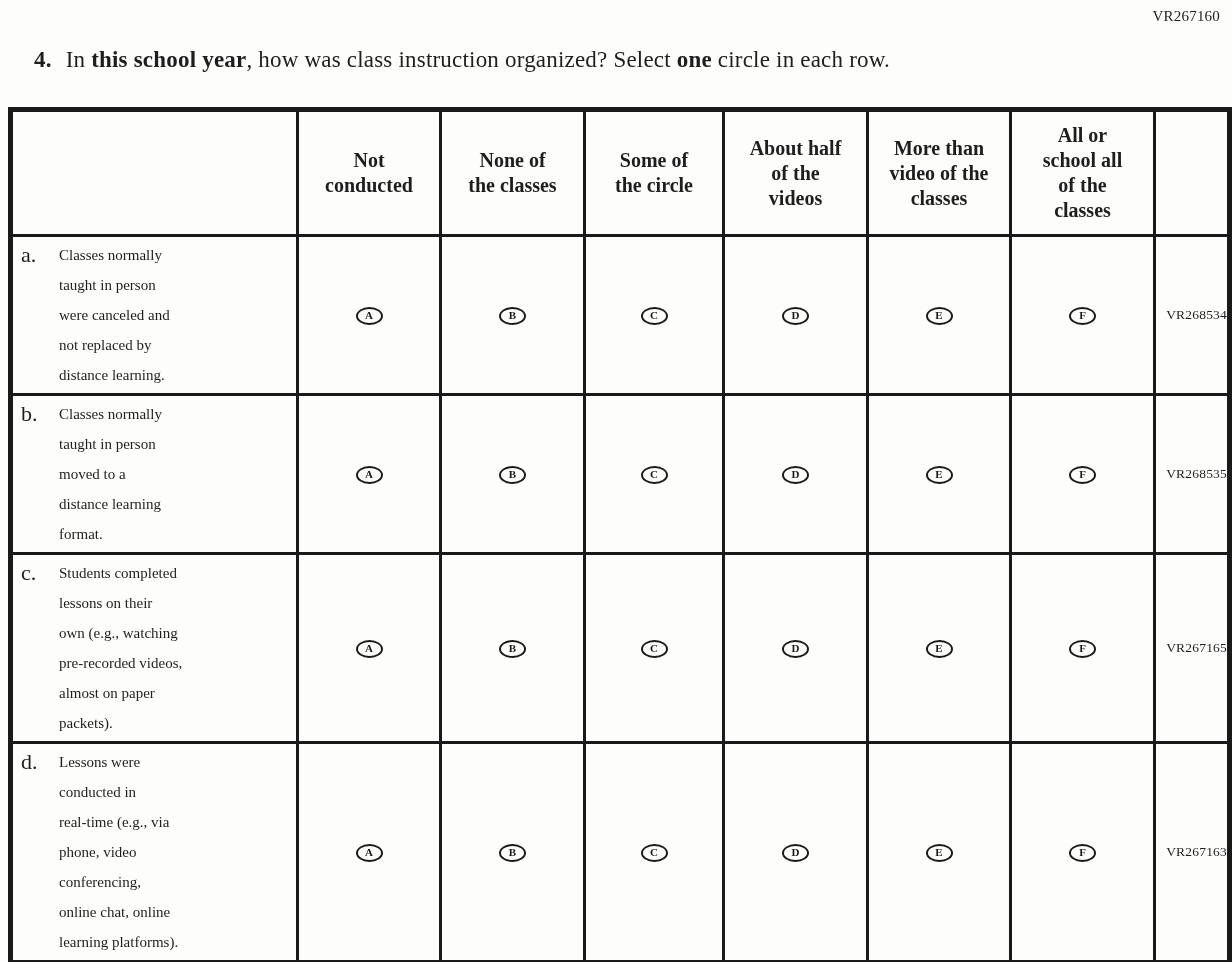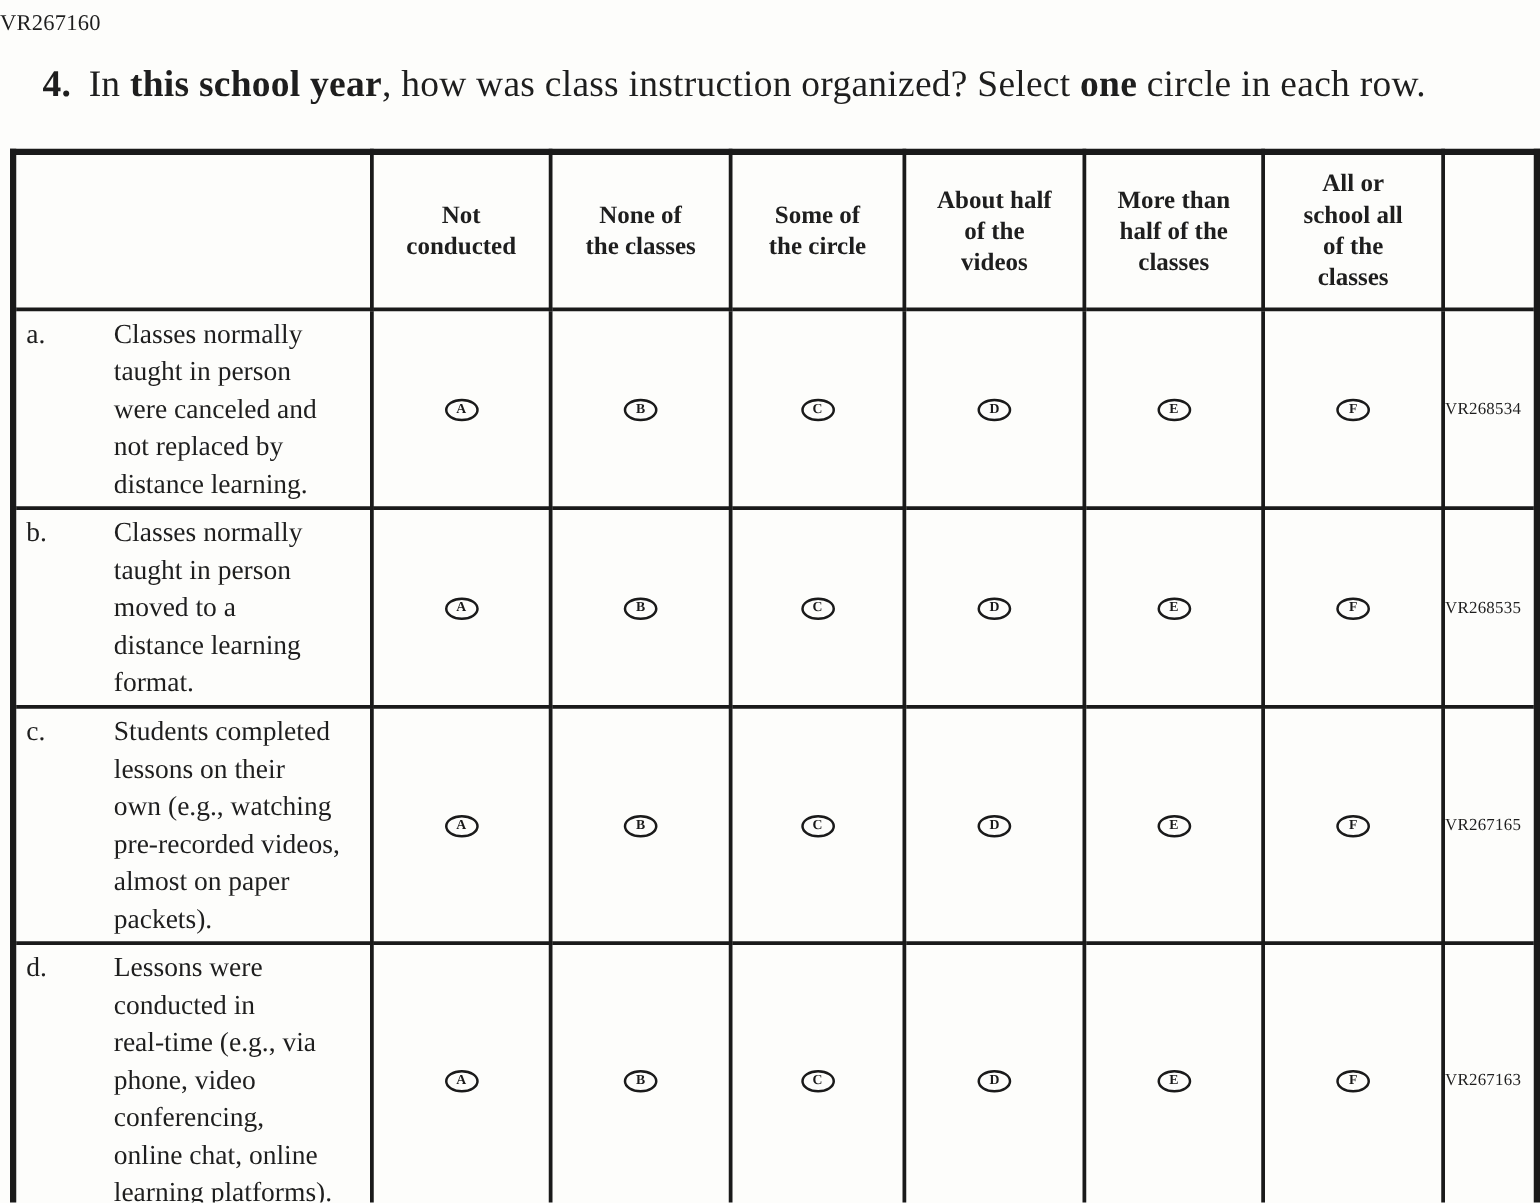--- a/index.html
+++ b/index.html
@@ -6,28 +6,28 @@
     margin: 0;
     padding: 0;
     background: #fdfdfb;
     width: 1232px;
     height: 962px;
     font-family: "Liberation Serif", "DejaVu Serif", serif;
     color: #1e1e1e;
     overflow: hidden;
   }
   .page-code-top {
-    text-align: left;
+    text-align: right;
     padding: 8px 12px 0 0;
-    font-size: 18px;
+    font-size: 15px;
     letter-spacing: 0.2px;
   }
   .question {
     margin: 22px 0 0 34px;
-    font-size: 30px;
+    font-size: 23px;
     letter-spacing: 0.2px;
     white-space: nowrap;
   }
   .q-num {
     font-weight: bold;
     margin-right: 14px;
   }
   .q-text b { font-weight: bold; }
   table.survey {
     margin: 34px 0 0 8px;
@@ -63,24 +63,23 @@
     align-items: flex-start;
   }
   .row-letter {
     width: 38px;
     flex: 0 0 38px;
     font-size: 22px;
     line-height: 30px;
   }
   .row-text {
     flex: 1;
-    font-size: 22px;
+    font-size: 15px;
     line-height: 30px;
     white-space: pre-line;
-    margin-left: 32px;
   }
   td.opt-cell {
     text-align: center;
     vertical-align: middle;
   }
   .bubble {
     display: inline-flex;
     align-items: center;
     justify-content: center;
     width: 23px;
@@ -88,21 +87,21 @@
     border: 2px solid #1a1a1a;
     border-radius: 50%;
     font-size: 11px;
     font-weight: bold;
     line-height: 1;
     color: #1a1a1a;
     cursor: pointer;
     background: #fdfdfb;
   }
   td.code-cell {
-    text-align: left;
+    text-align: right;
     vertical-align: middle;
     font-size: 13.5px;
     letter-spacing: 0.2px;
     padding: 0;
   }
 </style>
 </head>
 <body>
 
 <div class="page-code-top">VR267160</div>
@@ -128,21 +127,21 @@
       <th class="col-head">Not
 conducted</th>
       <th class="col-head">None of
 the classes</th>
       <th class="col-head">Some of
 the circle</th>
       <th class="col-head">About half
 of the
 videos</th>
       <th class="col-head">More than
-half of the
+video of the
 classes</th>
       <th class="col-head">All or
 school all
 of the
 classes</th>
       <th class="col-head"></th>
     </tr>
   </thead>
   <tbody>
       <tr>

